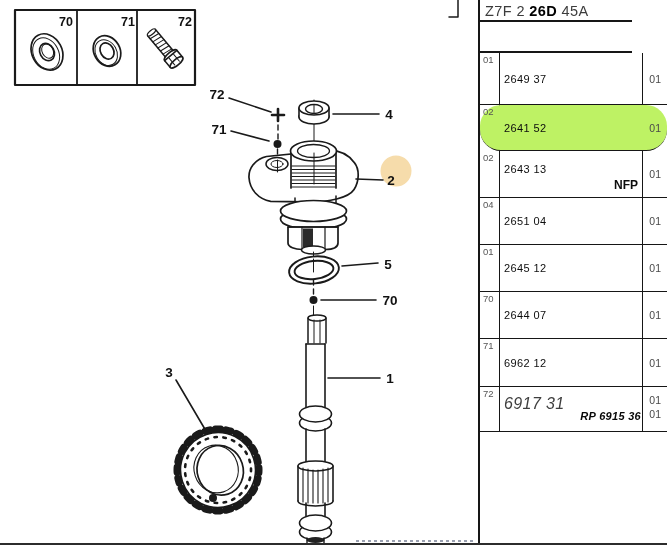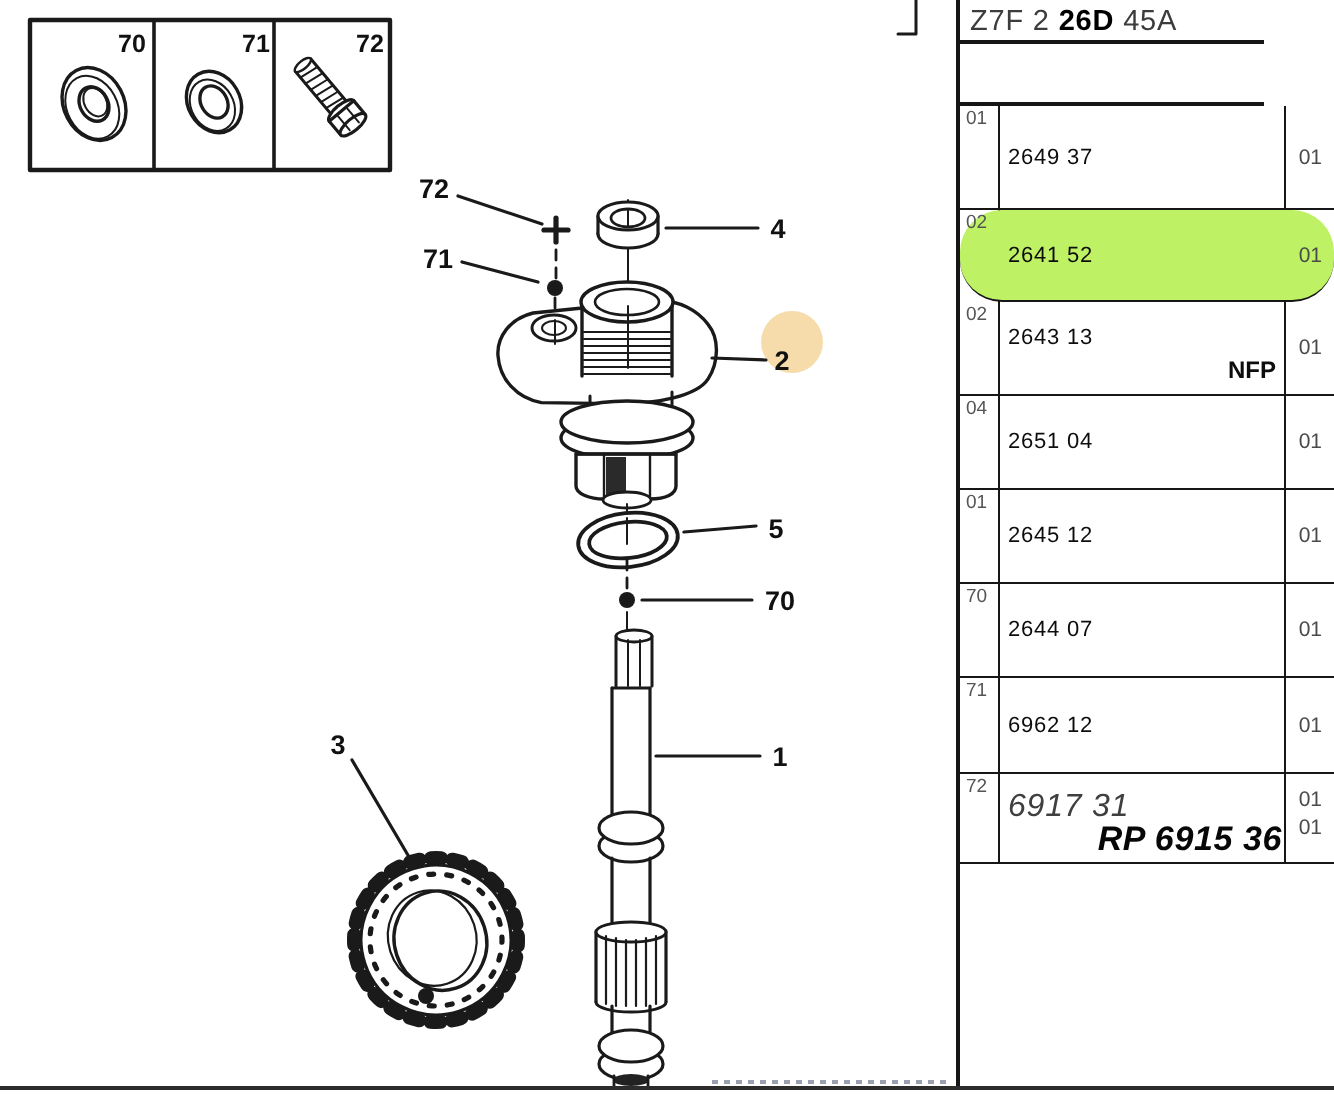--- a/index.html
+++ b/index.html
@@ -23,21 +23,21 @@
   .row.hl{background:#bef264;border-radius:21px;}
   .ref{position:absolute;left:3px;top:1px;font-size:9.5px;color:#555;}
   .part{position:absolute;left:24px;top:50%;transform:translateY(-50%);
         font-weight:normal;font-size:11px;color:#0d0d0d;letter-spacing:.4px;white-space:nowrap;}
   .qty{position:absolute;right:6px;top:50%;transform:translateY(-50%);
        font-size:10.5px;color:#4a4a4a;}
   .note{position:absolute;right:29px;bottom:5px;font-weight:bold;font-size:12px;color:#0d0d0d;margin-top:35px;}
   .part-it{position:absolute;left:24px;top:8px;font-style:italic;font-size:16px;
            color:#3f3f3f;letter-spacing:.4px;white-space:nowrap;}
   .repl{position:absolute;right:26px;top:23px;font-style:italic;font-weight:bold;
-        font-size:17px;color:#070707;letter-spacing:.3px;white-space:nowrap;}
+        font-size:11px;color:#070707;letter-spacing:.3px;white-space:nowrap;}
   .qty-a{position:absolute;right:6px;top:7px;font-size:10.5px;color:#4a4a4a;}
   .qty-b{position:absolute;right:6px;top:21px;font-size:10.5px;color:#4a4a4a;}
 
   
   .page-bottom{position:absolute;left:0;top:543px;width:667px;height:2px;background:#2c2c2c;}
   .footer-frag{position:absolute;left:356px;top:540px;width:118px;height:2px;
                background:repeating-linear-gradient(90deg,#9aa0b0 0 3px,transparent 3px 6px);}
   .diagram-svg{position:absolute;left:0;top:0;}
 </style>
 </head>

